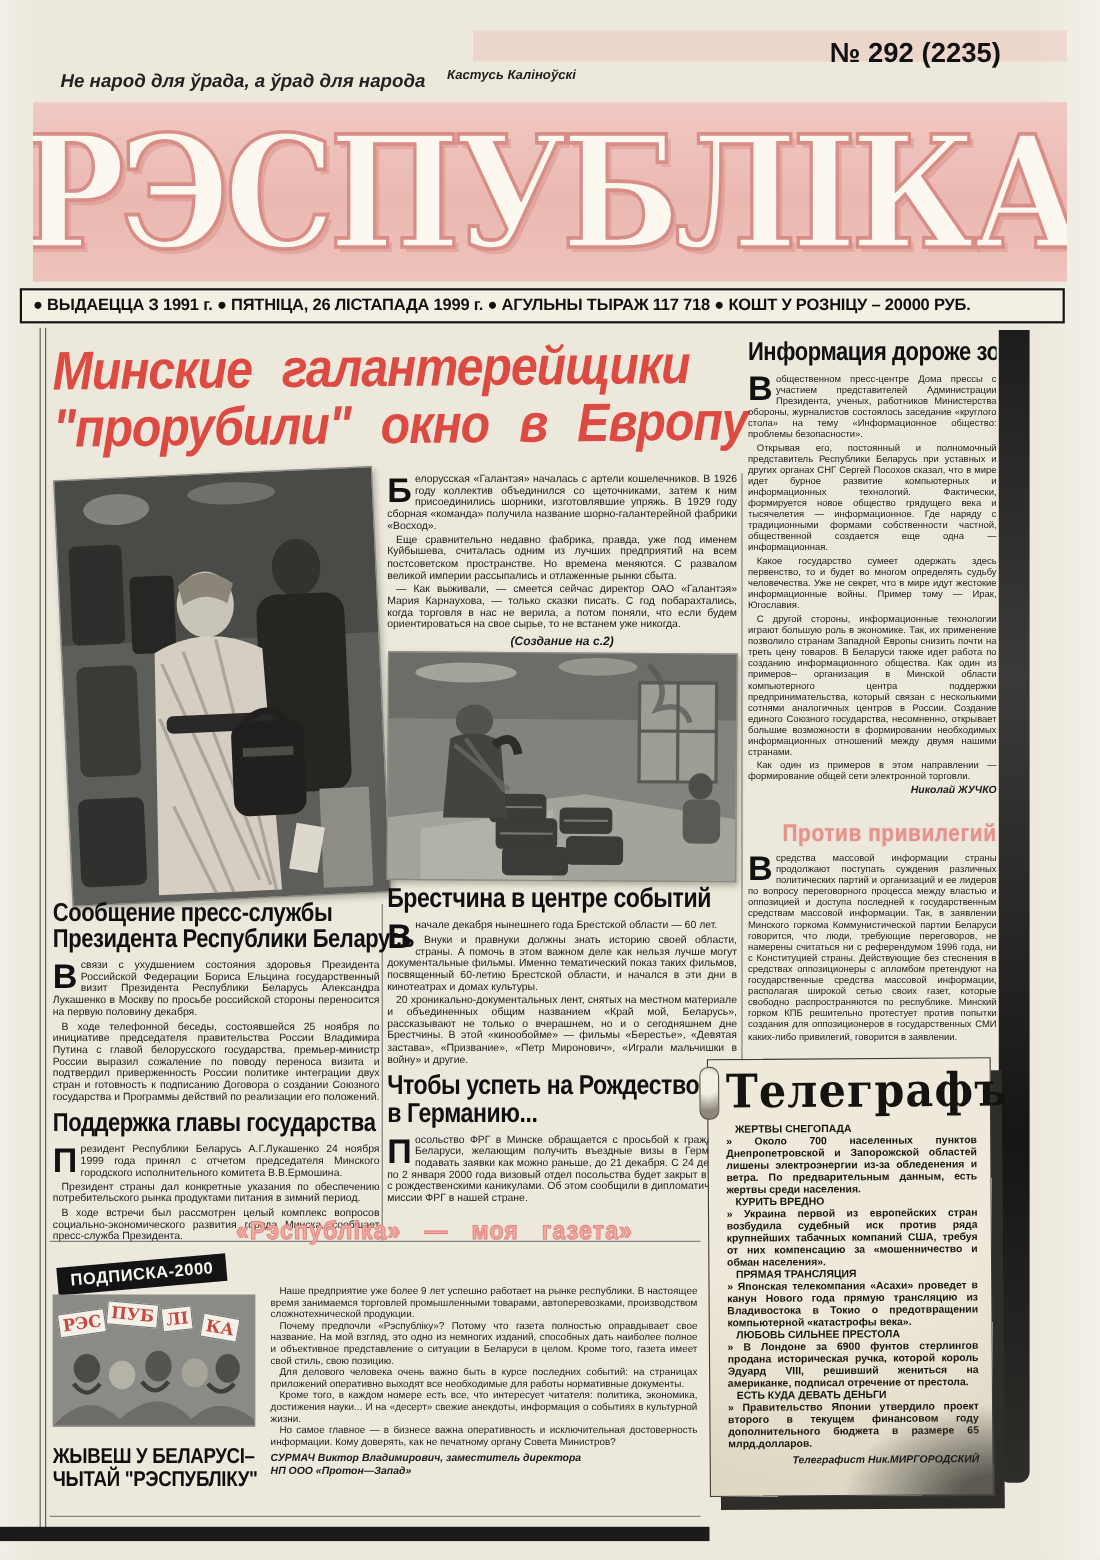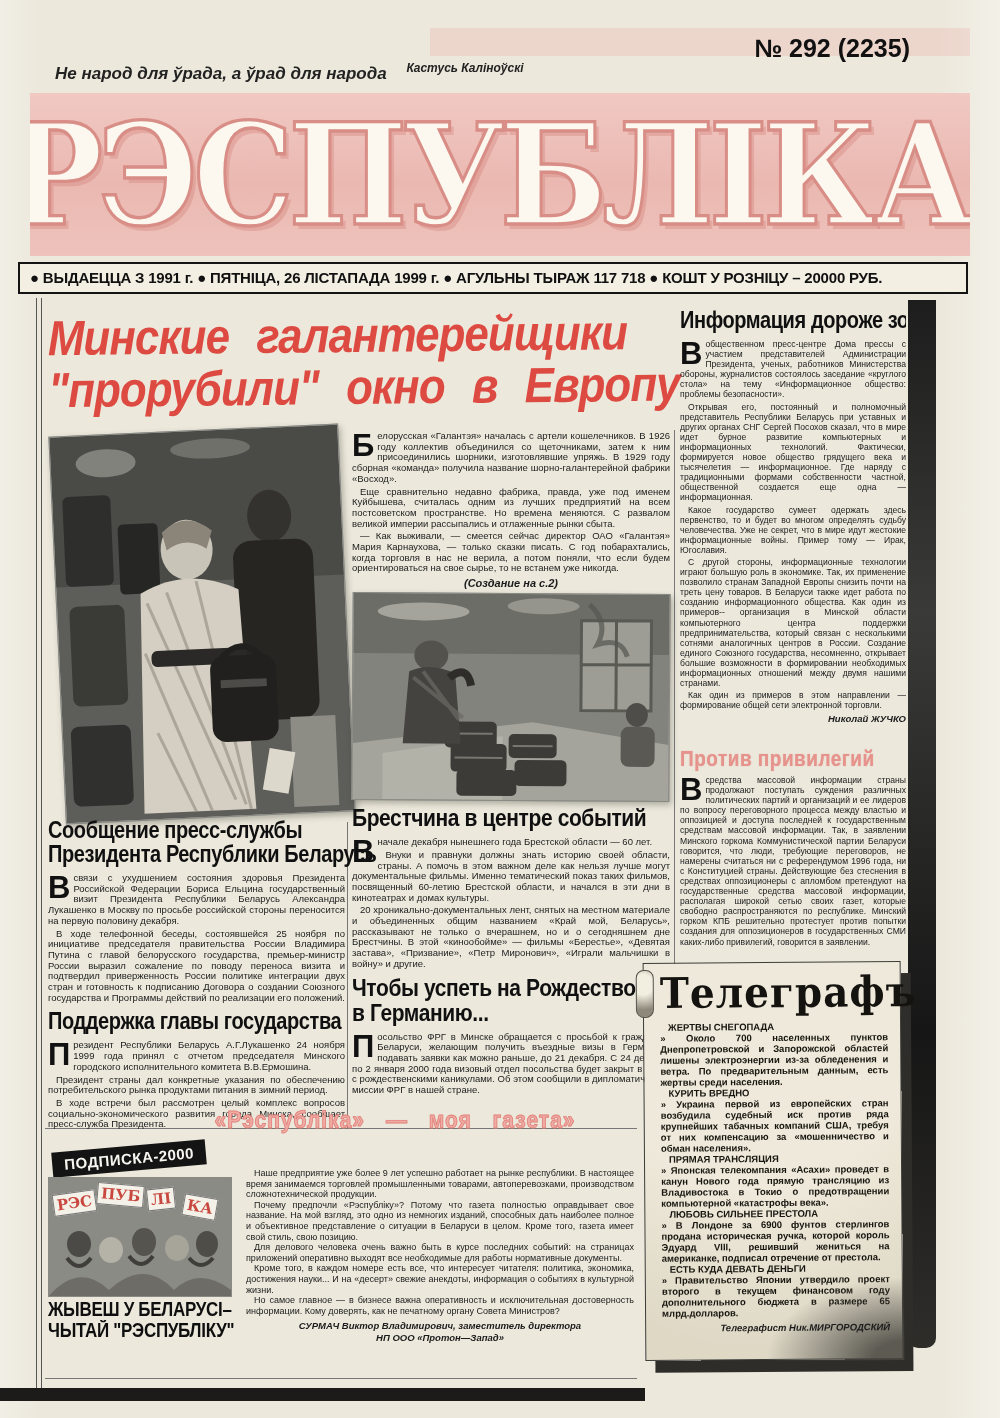--- a/index.html
+++ b/index.html
@@ -13,21 +13,21 @@
   .sheet{position:absolute;inset:0;background:
     linear-gradient(90deg,#f1eee5 0%,#ece8dc 4%,#ece8dc 94%,#f3f0e8 100%);}
   
   .motto{position:absolute;left:55px;top:32px;font-size:17px;font-weight:bold;font-style:italic;color:#222;margin-top:32px;}
   .motto-author{position:absolute;left:300px;top:61px;width:330px;text-align:center;font-size:12px;font-weight:bold;font-style:italic;color:#222;}
   .pink-smear{position:absolute;left:430px;top:28px;width:540px;height:28px;background:rgba(236,178,172,.33);}
   .issue-no{position:absolute;left:700px;top:34px;width:210px;text-align:right;font-size:25px;font-weight:bold;color:#111;}
   
   .masthead{position:absolute;left:30px;top:93px;width:940px;height:163px;
     background:linear-gradient(180deg,#f1c9c3,#eab8b1 55%,#eec3bb);
-    display:flex;align-items:center;justify-content:flex-end;overflow:hidden;}
+    display:flex;align-items:center;justify-content:center;overflow:hidden;}
   .masthead .title{
     font-family:"DejaVu Serif",serif;font-weight:bold;font-size:126px;line-height:150px;
     letter-spacing:-5px;color:#fcf8ef;
     -webkit-text-stroke:3px #d88e86;
     text-shadow:4px 4px 0 rgba(210,125,117,.35);
     transform:scaleY(1.12);white-space:nowrap;}
   
   .info-bar{position:absolute;left:18px;top:262px;width:936px;height:28px;
     border:2px solid #141414;background:#f3efe3;
     font-size:15px;font-weight:bold;letter-spacing:-0.2px;color:#111;
@@ -62,21 +62,21 @@
   
   #mid-col{left:352px;top:431px;width:318px;}
   #left-col{left:48px;top:820px;width:297px;}
   #left-col p,#mid-col p{font-size:9.5px;}
   .head-20{font-size:20px;line-height:24px;}
   .head-22{font-size:21px;line-height:25px;}
   
   #right-col-a{left:680px;top:310px;width:226px;height:436px;overflow:hidden;}
   #right-col-a p,#right-col-b p{font-size:8.6px;line-height:10.1px;}
   #right-col-b{left:680px;top:748px;width:226px;height:212px;overflow:hidden;}
-  .head-pink{color:#e5938c;text-align:left;font-weight:bold;margin-bottom:5px;
+  .head-pink{color:#e5938c;text-align:right;font-weight:bold;margin-bottom:5px;
     text-shadow:0 0 1px rgba(229,147,140,.8);}
   .head-pink .t{display:inline-block;transform:scaleY(1.15);font-size:19px;letter-spacing:0.5px;white-space:nowrap;}
   
   .telegraph{position:absolute;left:644px;top:962px;width:258px;height:398px;
     background:radial-gradient(120% 90% at 45% 8%,#eee9da 55%,#ded8c5 100%);
     border:1px solid #3c3c38;box-shadow:10px 12px 0 #2e2d2a;transform:rotate(-0.4deg);padding:6px 12px 4px 16px;box-sizing:border-box;}
   .telegraph:before{content:"";position:absolute;left:-8px;top:6px;width:16px;height:46px;background:
     radial-gradient(circle at 40% 30%,#f2eee0 30%,#8d887a 75%);border:1px solid #55524a;border-radius:8px;}
   .telegraph:after{content:"";position:absolute;right:-2px;bottom:-2px;width:150px;height:90px;
     background:radial-gradient(ellipse at 100% 100%,rgba(70,68,62,.85) 15%,rgba(70,68,62,0) 65%);}
@@ -85,29 +85,29 @@
   .tg-item{font-size:9.5px;line-height:11px;font-weight:bold;text-align:justify;color:#17150f;}
   .tg-item .tg-h{text-indent:8px;text-align:left;}
   .tg-byline{font-size:9.5px;font-weight:bold;font-style:italic;text-align:right;margin-top:4px;position:relative;z-index:2;}
   
   .promo{position:absolute;left:48px;top:1146px;width:188px;}
   .badge{display:inline-block;background:#141414;color:#f7f6f0;font-weight:bold;font-size:15px;
     padding:4px 12px;transform:rotate(-5deg);letter-spacing:0.5px;margin-left:4px;}
   .promo-photo{position:relative;width:182px;height:118px;margin-top:6px;border:1px solid #8a8a84;background:#8f8f8b;overflow:hidden;}
   .letter-card{position:absolute;background:#f4f1e8;border:1px solid #777;color:#c8473e;
     font-family:"DejaVu Serif",serif;font-weight:bold;font-size:15px;padding:1px 3px;}
-  .slogan{margin-top:4px;font-weight:bold;font-size:17px;line-height:21px;color:#0f0f0f;letter-spacing:-0.3px;}
+  .slogan{margin-top:18px;font-weight:bold;font-size:17px;line-height:21px;color:#0f0f0f;letter-spacing:-0.3px;}
   .slogan span{display:inline-block;transform:scaleY(1.15);transform-origin:left bottom;white-space:nowrap;}
   .testimonial{position:absolute;left:246px;top:1168px;width:388px;text-align:justify;}
   .testimonial p{margin:0;font-size:9px;line-height:10.6px;}
   .testimonial p.ind{text-indent:8px;}
   .testimonial-head{position:absolute;left:150px;top:1108px;width:490px;text-align:center;}
   .testimonial-head .t{display:inline-block;font-weight:bold;font-size:21px;letter-spacing:1px;word-spacing:14px;
     color:#efaba4;-webkit-text-stroke:0.8px #e2837c;transform:scaleY(1.1);white-space:nowrap;text-shadow:0 0 1px rgba(226,131,124,.6);}
-  .testi-byline{margin-top:4px;font-size:9.5px;font-weight:bold;font-style:italic;text-align:center;line-height:11.5px;}
+  .testi-byline{margin-top:4px;font-size:9.5px;font-weight:bold;font-style:italic;text-align:left;line-height:11.5px;}
 </style>
 </head>
 <body>
 
 <div class="sheet">
 
   <div class="pink-smear"></div>
   <div class="motto">Не народ для ўрада, а ўрад для народа</div>
   <div class="motto-author">Кастусь  Каліноўскі</div>
   <div class="issue-no">№ 292 (2235)</div>

